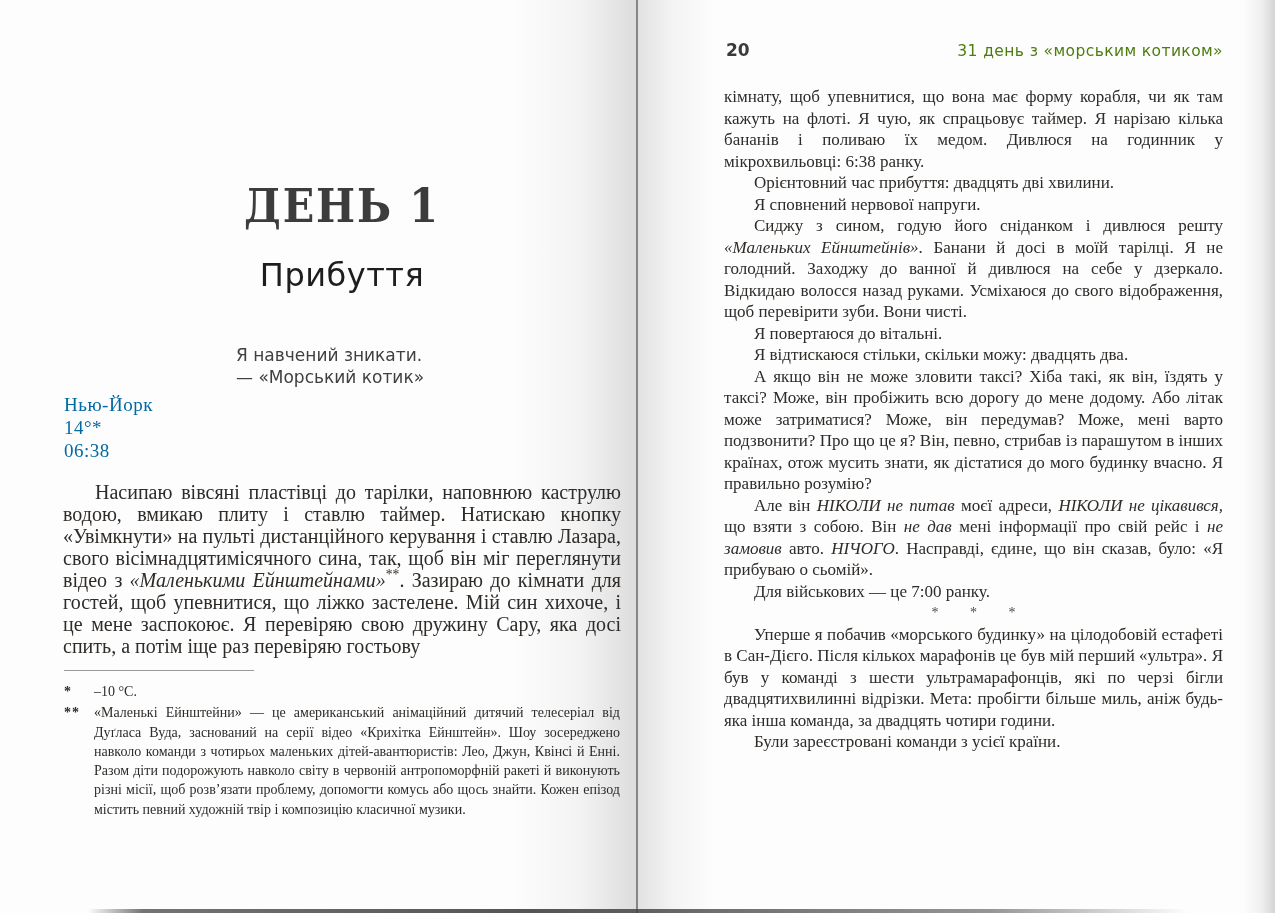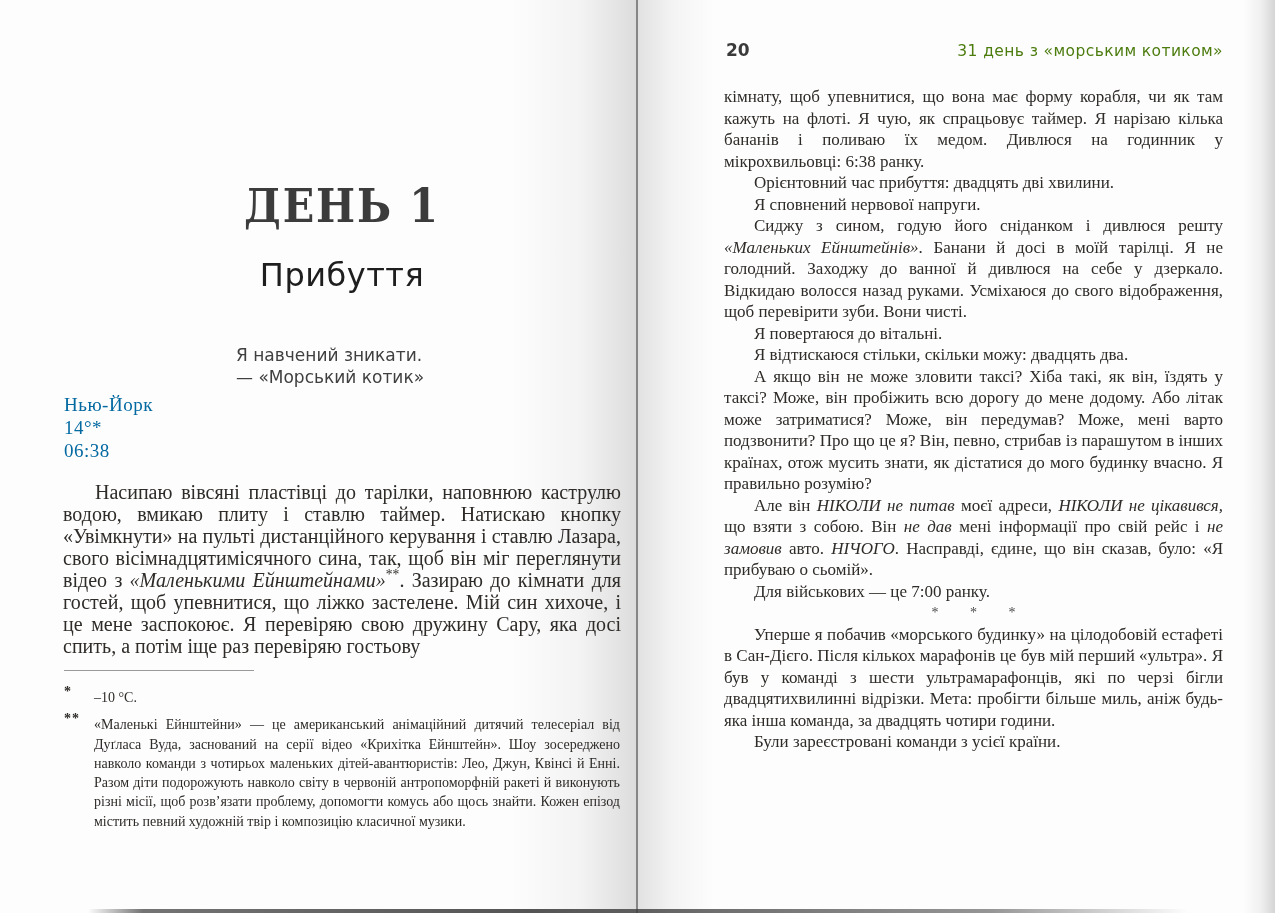--- a/index.html
+++ b/index.html
@@ -56,21 +56,21 @@
   .footnote-rule {
     position:absolute; top:670px; left:1px; width:190px; height:0;
     border-top:1.5px solid #9a9a9a;
   }
   .footnotes {
     position:absolute; top:682px; left:1px; width:556px;
     font-size:14px; line-height:19.3px;
   }
   .fn { display:flex; margin:0 0 2px 0; }
   .fn-marker { flex:none; width:30px; font-weight:bold; letter-spacing:1px; }
-  .fn-text { flex:1; text-align:justify;margin-top:6px; }
+  .fn-text { flex:1; text-align:justify; }
 
   
   .header-row { position:absolute; top:40px; left:0; width:499px; height:22px;
     font-family:"DejaVu Sans", "Liberation Sans", sans-serif; }
   .page-number { position:absolute; left:2px; top:0; font-size:17px; font-weight:bold; color:#3a3a3a; }
   .running-header { position:absolute; left:0; top:2px; width:100%; text-align:right;
     font-size:15.5px; color:#4d7c0f; letter-spacing:0.4px; }
   .right-body {
     position:absolute; top:86px; left:0; width:499px;
     font-size:17px; line-height:21.5px; text-align:justify;

